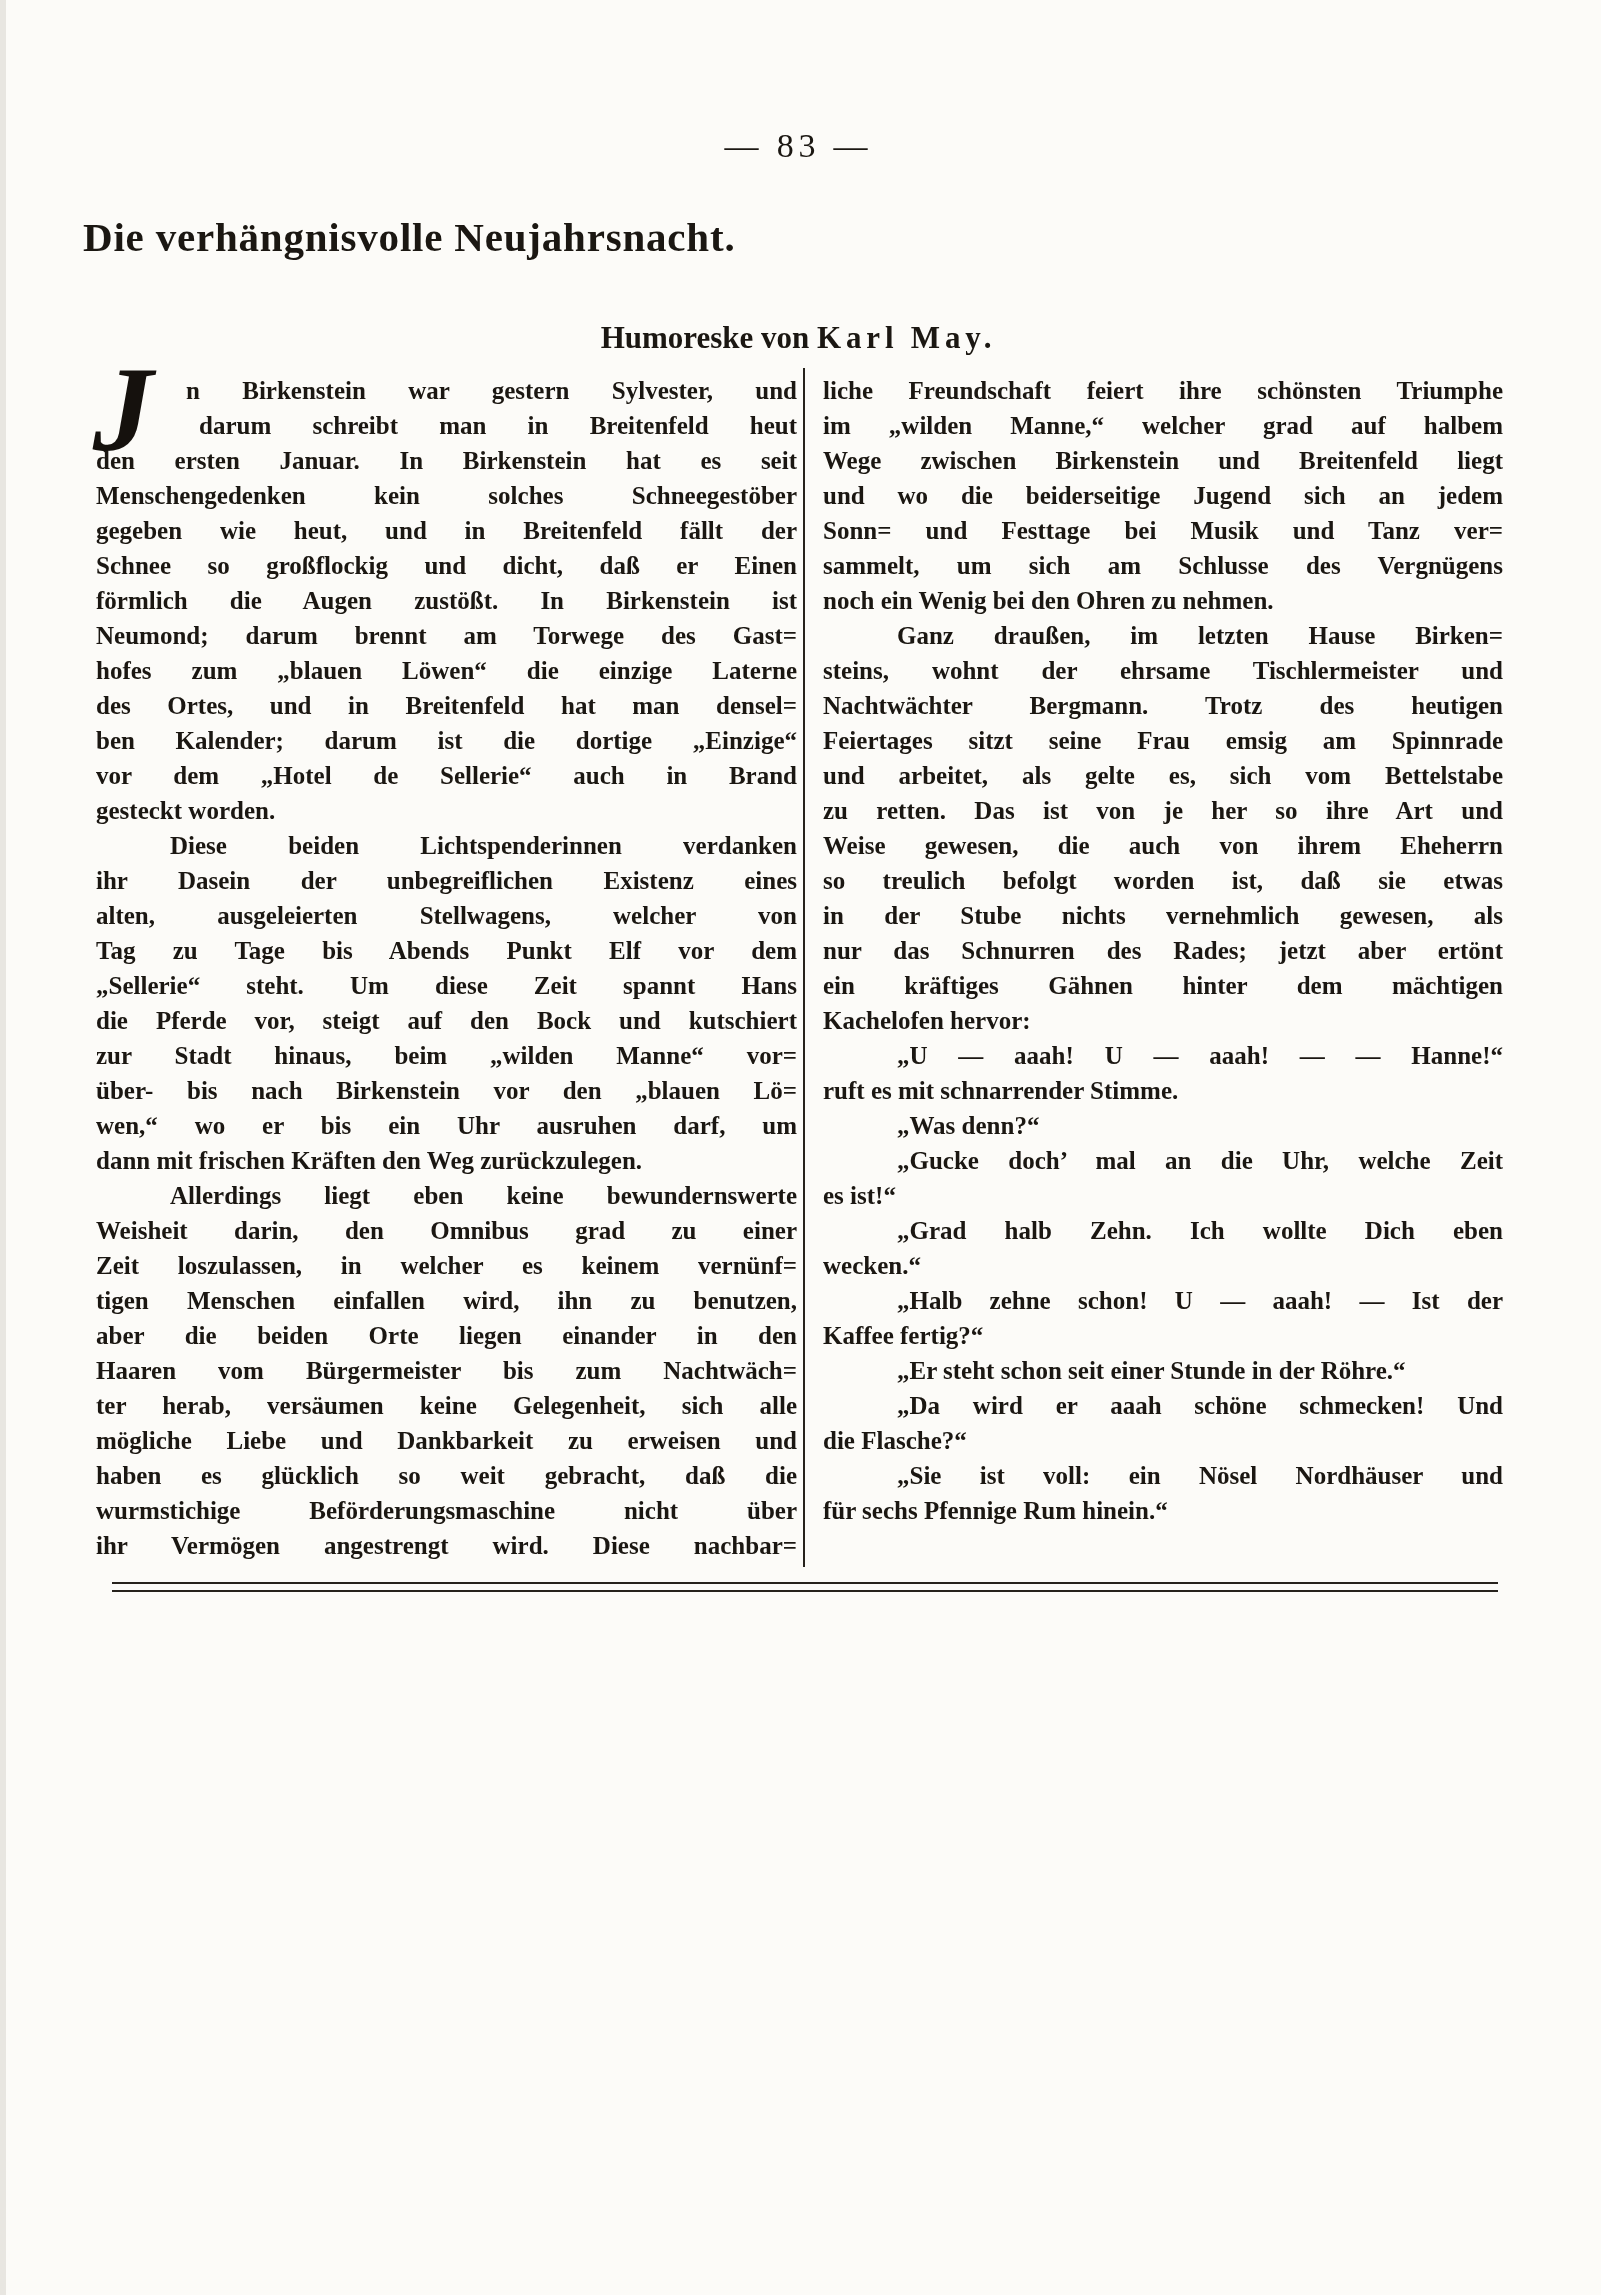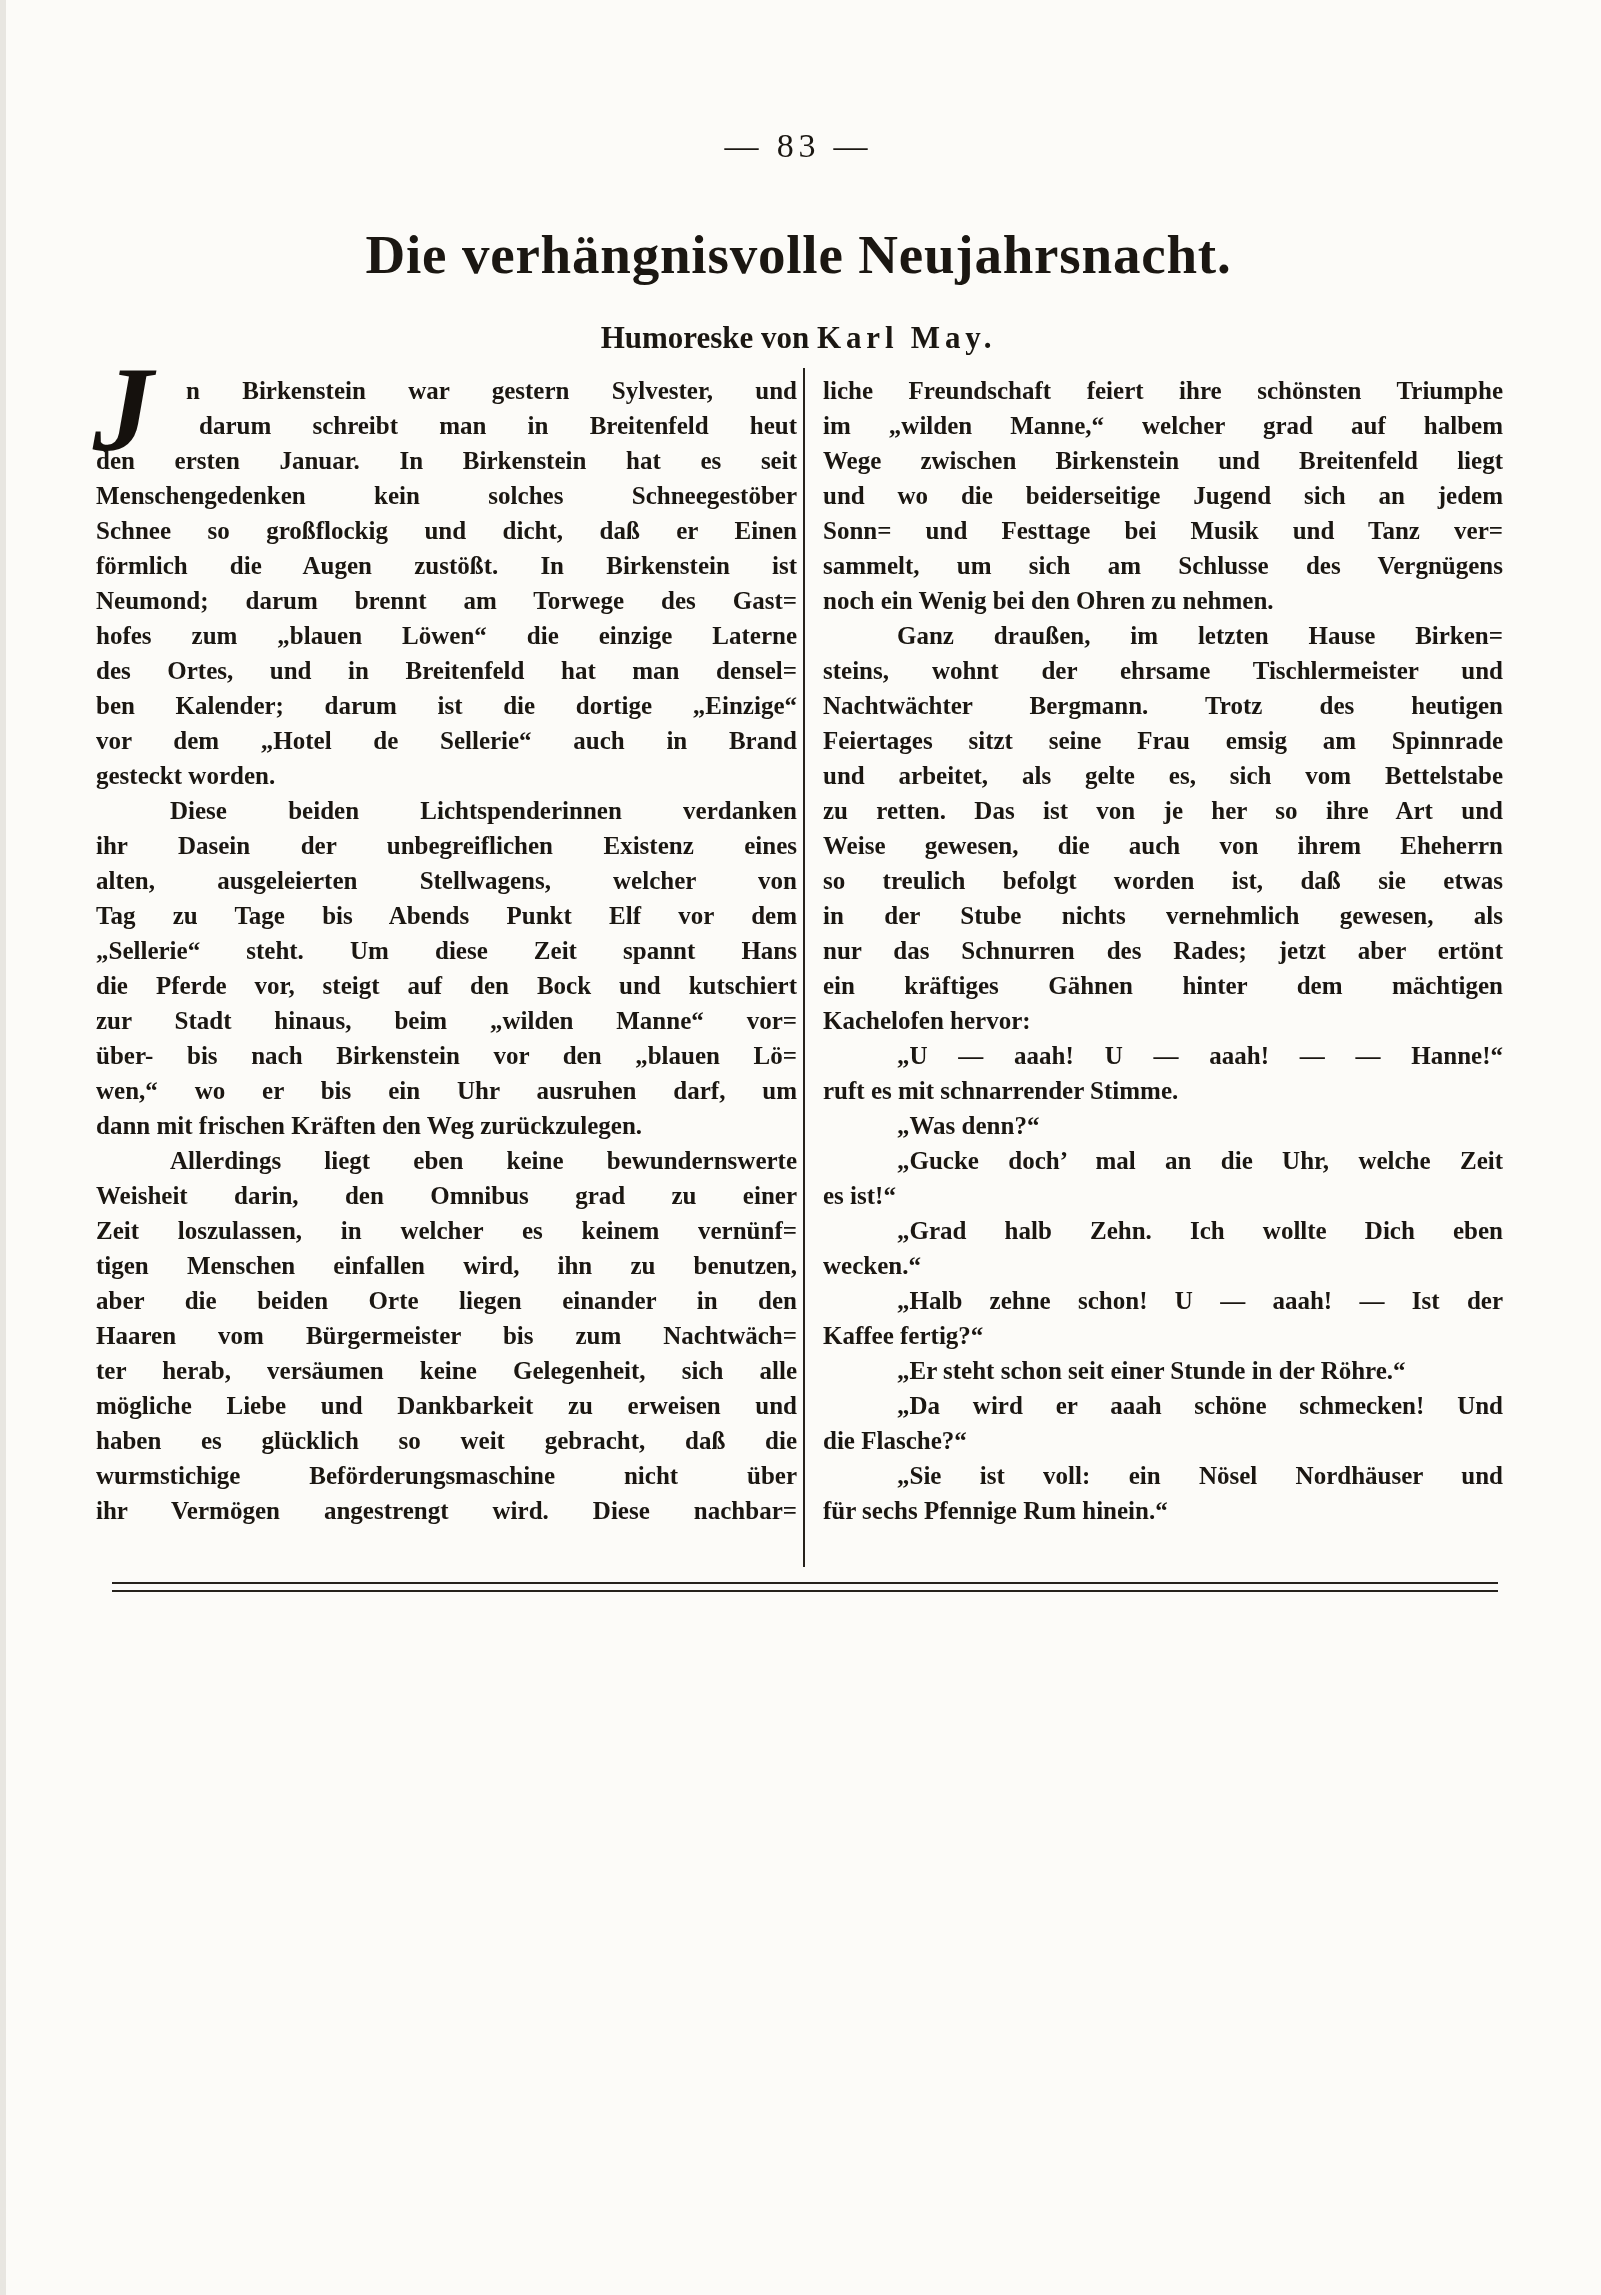--- a/index.html
+++ b/index.html
@@ -11,22 +11,22 @@
     font-family:"Liberation Serif", serif;
     overflow:hidden;
     margin-left:6px;
   }
   .pagenum {
     position:absolute; top:127px; left:77px; width:1431px;
     text-align:center; font-size:34px; letter-spacing:4.8px;
     color:#1b1712;
   }
   .title {
-    position:absolute; top:223px; left:77px; width:1431px;
-    text-align:center; font-size:55px; font-weight:bold;
+    position:absolute; top:213px; left:77px; width:1431px;
+    text-align:left; font-size:41px; font-weight:bold;
     letter-spacing:0.8px;
   }
   .subtitle {
     position:absolute; top:320px; left:77px; width:1431px;
     text-align:center; font-size:31px; font-weight:bold;
   }
   .subtitle .author { letter-spacing:4.8px; }
   .col { position:absolute; top:373px; }
   .col-left  { left:90px; width:701px; }
   .col-right { left:817px; width:680px; }
@@ -70,20 +70,21 @@
   <div class="subtitle">
     <span>Humoreske von </span><span class="author">Karl May.</span>
   </div>
 
   <div class="col col-left">
     <div class="dropcap">J</div>
   <div class="line dc1">n Birkenstein war gestern Sylvester, und</div>
       <div class="line dc2">darum schreibt man in Breitenfeld heut</div>
       <div class="line">den ersten Januar. In Birkenstein hat es seit</div>
       <div class="line">Menschengedenken kein solches Schneegestöber</div>
+      <div class="line">gegeben wie heut, und in Breitenfeld fällt der</div>
       <div class="line">Schnee so großflockig und dicht, daß er Einen</div>
       <div class="line">förmlich die Augen zustößt. In Birkenstein ist</div>
       <div class="line">Neumond; darum brennt am Torwege des Gast=</div>
       <div class="line">hofes zum „blauen Löwen“ die einzige Laterne</div>
       <div class="line">des Ortes, und in Breitenfeld hat man densel=</div>
       <div class="line">ben Kalender; darum ist die dortige „Einzige“</div>
       <div class="line">vor dem „Hotel de Sellerie“ auch in Brand</div>
       <div class="line end">gesteckt worden.</div>
       <div class="line ind">Diese beiden Lichtspenderinnen verdanken</div>
       <div class="line">ihr Dasein der unbegreiflichen Existenz eines</div>

